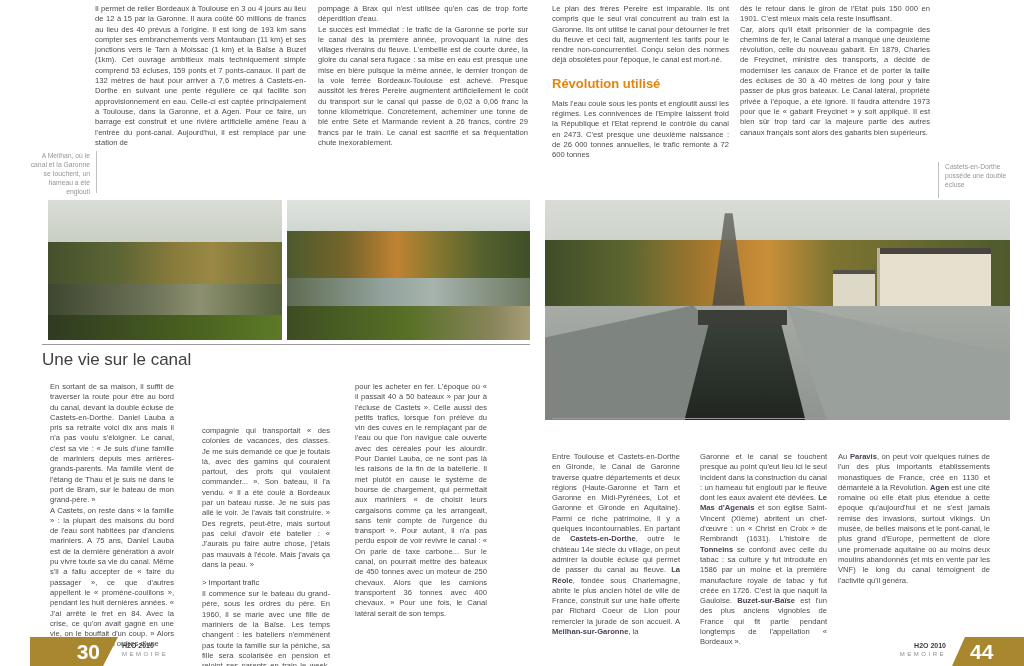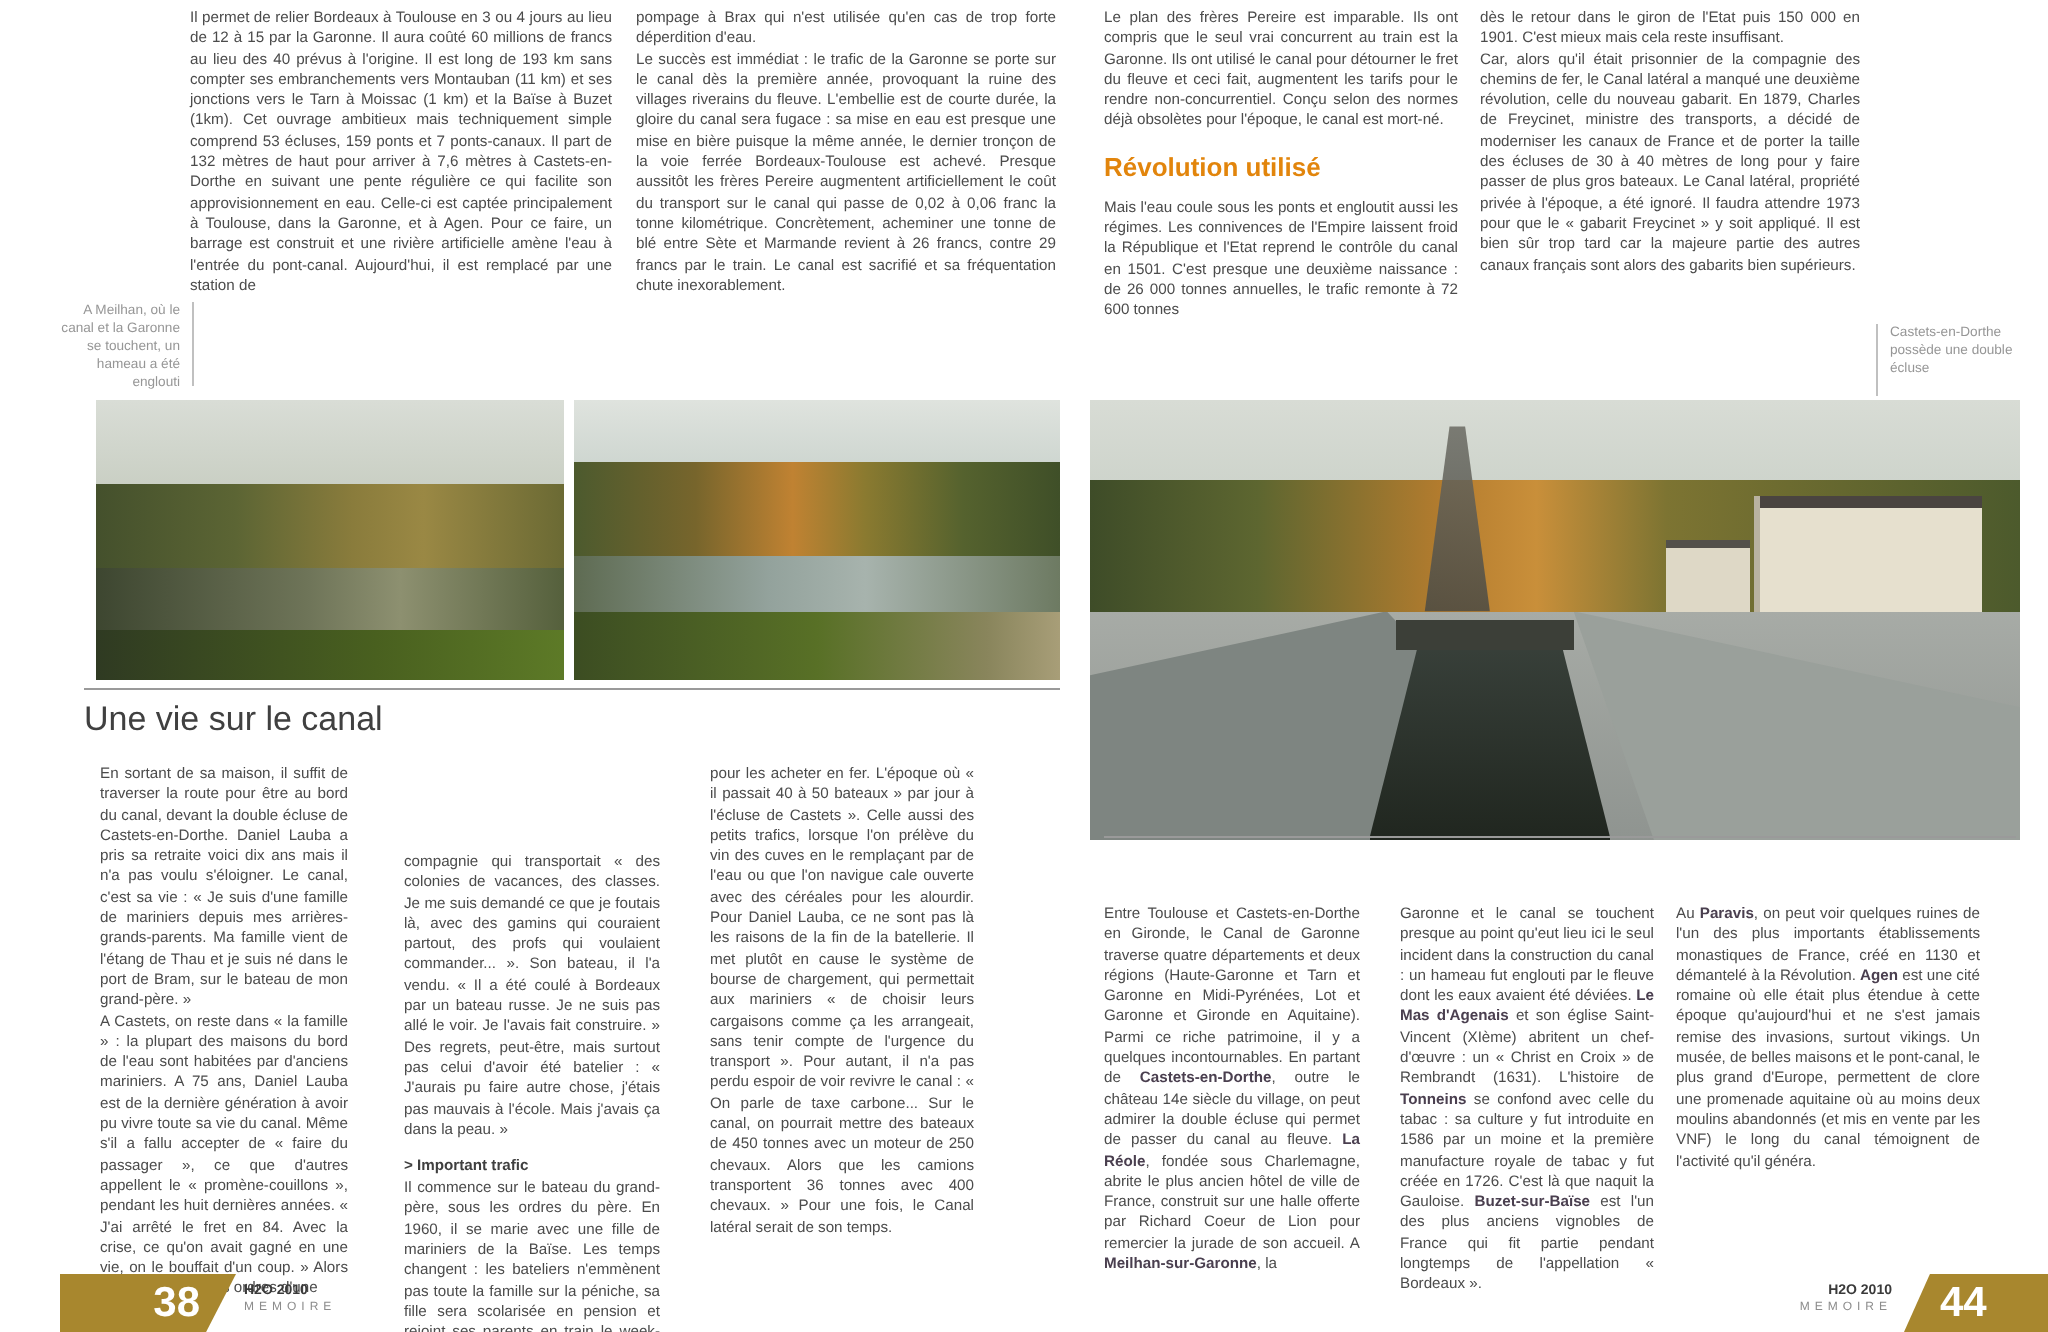--- a/index.html
+++ b/index.html
@@ -7,42 +7,42 @@
           font-family:"Liberation Sans",sans-serif;color:#4b4b4b;}
   .bodytext{font-size:7.6px;line-height:10.3px;text-align:justify;white-space:pre-line;color:#4b4b4b;}
   .col{position:absolute;}
   .b{font-weight:bold;color:#4a3f4f;}
   .caption{position:absolute;font-size:6.8px;line-height:9px;color:#969696;}
   .caption.right-align{text-align:right;border-right:1px solid #c0c0c0;padding-right:6px;}
   .caption.left-align{text-align:left;border-left:1px solid #c0c0c0;padding-left:6px;}
   .section-rule{position:absolute;height:1px;background:#9a9a9a;}
   .section-heading{position:absolute;font-weight:400;}
   .orange-heading{font-weight:bold;margin:10px 0 8px 0;}
-  .subhead{font-weight:bold;color:#3f3f3f;margin:8px 0 2px 0;font-size:7.6px;}
+  .subhead{font-weight:normal;color:#3f3f3f;margin:8px 0 2px 0;font-size:7.6px;}
   .photo{position:absolute;overflow:hidden;}
   .photo>div{position:absolute;}
   .footer-block{position:absolute;color:#fff;font-size:21px;font-weight:bold;}
   .mag-line1{font-size:7px;font-weight:bold;color:#3a3a3a;line-height:9px;}
   .mag-line2{font-size:6px;letter-spacing:2.5px;color:#8c8c8c;line-height:8px;}
 </style>
 </head>
 <body>
 
 <div id="spread">
 
   <div class="col bodytext" style="left:95px;top:4px;width:211px;height:188px;">Il permet de relier Bordeaux à Toulouse en 3 ou 4 jours au lieu de 12 à 15 par la Garonne. Il aura coûté 60 millions de francs au lieu des 40 prévus à l'origine. Il est long de 193 km sans compter ses embranchements vers Montauban (11 km) et ses jonctions vers le Tarn à Moissac (1 km) et la Baïse à Buzet (1km). Cet ouvrage ambitieux mais techniquement simple comprend 53 écluses, 159 ponts et 7 ponts-canaux. Il part de 132 mètres de haut pour arriver à 7,6 mètres à Castets-en-Dorthe en suivant une pente régulière ce qui facilite son approvisionnement en eau. Celle-ci est captée principalement à Toulouse, dans la Garonne, et à Agen. Pour ce faire, un barrage est construit et une rivière artificielle amène l'eau à l'entrée du pont-canal. Aujourd'hui, il est remplacé par une station de</div>
   <div class="col bodytext" style="left:318px;top:4px;width:210px;height:188px;">pompage à Brax qui n'est utilisée qu'en cas de trop forte déperdition d'eau.
 Le succès est immédiat : le trafic de la Garonne se porte sur le canal dès la première année, provoquant la ruine des villages riverains du fleuve. L'embellie est de courte durée, la gloire du canal sera fugace : sa mise en eau est presque une mise en bière puisque la même année, le dernier tronçon de la voie ferrée Bordeaux-Toulouse est achevé. Presque aussitôt les frères Pereire augmentent artificiellement le coût du transport sur le canal qui passe de 0,02 à 0,06 franc la tonne kilométrique. Concrètement, acheminer une tonne de blé entre Sète et Marmande revient à 26 francs, contre 29 francs par le train. Le canal est sacrifié et sa fréquentation chute inexorablement.</div>
 
   <div class="caption right-align" style="left:24px;top:151px;width:66px;height:42px;">A Meilhan, où le canal et la Garonne se touchent, un hameau a été englouti</div>
 
   <div class="col" style="left:552px;top:4px;width:177px;height:190px;">
     <div class="bodytext">Le plan des frères Pereire est imparable. Ils ont compris que le seul vrai concurrent au train est la Garonne. Ils ont utilisé le canal pour détourner le fret du fleuve et ceci fait, augmentent les tarifs pour le rendre non-concurrentiel. Conçu selon des normes déjà obsolètes pour l'époque, le canal est mort-né.</div>
     <div class="orange-heading" style="color:#e2850c;font-size:13px;">Révolution utilisé</div>
-    <div class="bodytext">Mais l'eau coule sous les ponts et engloutit aussi les régimes. Les connivences de l'Empire laissent froid la République et l'Etat reprend le contrôle du canal en 1501. C'est presque une deuxième naissance : de 26 000 tonnes annuelles, le trafic remonte à 72 600 tonnes</div>
+    <div class="bodytext">Mais l'eau coule sous les ponts et engloutit aussi les régimes. Les connivences de l'Empire laissent froid la République et l'Etat reprend le contrôle du canal en 2473. C'est presque une deuxième naissance : de 26 000 tonnes annuelles, le trafic remonte à 72 600 tonnes</div>
   </div>
   <div class="col bodytext" style="left:740px;top:4px;width:190px;height:190px;">dès le retour dans le giron de l'Etat puis 150 000 en 1901. C'est mieux mais cela reste insuffisant.
 Car, alors qu'il était prisonnier de la compagnie des chemins de fer, le Canal latéral a manqué une deuxième révolution, celle du nouveau gabarit. En 1879, Charles de Freycinet, ministre des transports, a décidé de moderniser les canaux de France et de porter la taille des écluses de 30 à 40 mètres de long pour y faire passer de plus gros bateaux. Le Canal latéral, propriété privée à l'époque, a été ignoré. Il faudra attendre 1973 pour que le « gabarit Freycinet » y soit appliqué. Il est bien sûr trop tard car la majeure partie des autres canaux français sont alors des gabarits bien supérieurs.</div>
 
   <div class="caption left-align" style="left:938px;top:162px;width:66px;height:36px;">Castets-en-Dorthe possède une double écluse</div>
 
   <div class="photo" style="left:48px;top:200px;width:234px;height:140px;">
     <div style="left:0;top:0;width:100%;height:38%;background:linear-gradient(#d9ddd6,#c6ccc0);"></div>
     <div style="left:0;top:30%;width:100%;height:34%;background:linear-gradient(90deg,#44502c 0%,#5c6534 30%,#8a7c3c 55%,#9a8844 70%,#6b6a34 100%);"></div>
     <div style="left:0;top:60%;width:100%;height:24%;background:linear-gradient(90deg,#3d4630,#6e7458 45%,#8d9070 65%,#55603c);"></div>
@@ -81,21 +81,21 @@
   </div>
   <div class="col bodytext" style="left:355px;top:382px;width:132px;height:262px;">pour les acheter en fer. L'époque où « il passait 40 à 50 bateaux » par jour à l'écluse de Castets ». Celle aussi des petits trafics, lorsque l'on prélève du vin des cuves en le remplaçant par de l'eau ou que l'on navigue cale ouverte avec des céréales pour les alourdir. Pour Daniel Lauba, ce ne sont pas là les raisons de la fin de la batellerie. Il met plutôt en cause le système de bourse de chargement, qui permettait aux mariniers « de choisir leurs cargaisons comme ça les arrangeait, sans tenir compte de l'urgence du transport ». Pour autant, il n'a pas perdu espoir de voir revivre le canal : « On parle de taxe carbone... Sur le canal, on pourrait mettre des bateaux de 450 tonnes avec un moteur de 250 chevaux. Alors que les camions transportent 36 tonnes avec 400 chevaux. » Pour une fois, le Canal latéral serait de son temps.</div>
 
   <div class="section-rule" style="left:552px;top:418px;width:456px;"></div>
 
   <div class="col bodytext" style="left:552px;top:452px;width:128px;height:196px;"><span>Entre Toulouse et Castets-en-Dorthe en Gironde, le Canal de Garonne traverse quatre départements et deux régions (Haute-Garonne et Tarn et Garonne en Midi-Pyrénées, Lot et Garonne et Gironde en Aquitaine). Parmi ce riche patrimoine, il y a quelques incontournables. En partant de </span><span class="b">Castets-en-Dorthe</span><span>, outre le château 14e siècle du village, on peut admirer la double écluse qui permet de passer du canal au fleuve. </span><span class="b">La Réole</span><span>, fondée sous Charlemagne, abrite le plus ancien hôtel de ville de France, construit sur une halle offerte par Richard Coeur de Lion pour remercier la jurade de son accueil. A </span><span class="b">Meilhan-sur-Garonne</span><span>, la</span></div>
   <div class="col bodytext" style="left:700px;top:452px;width:127px;height:196px;"><span>Garonne et le canal se touchent presque au point qu'eut lieu ici le seul incident dans la construction du canal : un hameau fut englouti par le fleuve dont les eaux avaient été déviées. </span><span class="b">Le Mas d'Agenais</span><span> et son église Saint-Vincent (XIème) abritent un chef-d'œuvre : un « Christ en Croix » de Rembrandt (1631). L'histoire de </span><span class="b">Tonneins</span><span> se confond avec celle du tabac : sa culture y fut introduite en 1586 par un moine et la première manufacture royale de tabac y fut créée en 1726. C'est là que naquit la Gauloise. </span><span class="b">Buzet-sur-Baïse</span><span> est l'un des plus anciens vignobles de France qui fit partie pendant longtemps de l'appellation « Bordeaux ».</span></div>
   <div class="col bodytext" style="left:838px;top:452px;width:152px;height:196px;"><span>Au </span><span class="b">Paravis</span><span>, on peut voir quelques ruines de l'un des plus importants établissements monastiques de France, créé en 1130 et démantelé à la Révolution. </span><span class="b">Agen</span><span> est une cité romaine où elle était plus étendue à cette époque qu'aujourd'hui et ne s'est jamais remise des invasions, surtout vikings. Un musée, de belles maisons et le pont-canal, le plus grand d'Europe, permettent de clore une promenade aquitaine où au moins deux moulins abandonnés (et mis en vente par les VNF) le long du canal témoignent de l'activité qu'il généra.</span></div>
 
   <div class="footer-block" style="left:30px;top:637px;width:88px;height:29px;background:#a8872e;clip-path:polygon(0 0,100% 0,83% 100%,0 100%);text-align:right;">
-    <span style="display:inline-block;margin:3px 18px 0 0;">38</span>
+    <span style="display:inline-block;margin:3px 18px 0 0;">30</span>
   </div>
   <div class="col" style="left:122px;top:641px;">
     <div class="mag-line1">H2O 2010</div>
     <div class="mag-line2">MEMOIRE</div>
   </div>
 
   <div class="col" style="left:880px;top:641px;width:66px;text-align:right;">
     <div class="mag-line1">H2O 2010</div>
     <div class="mag-line2">MEMOIRE</div>
   </div>

